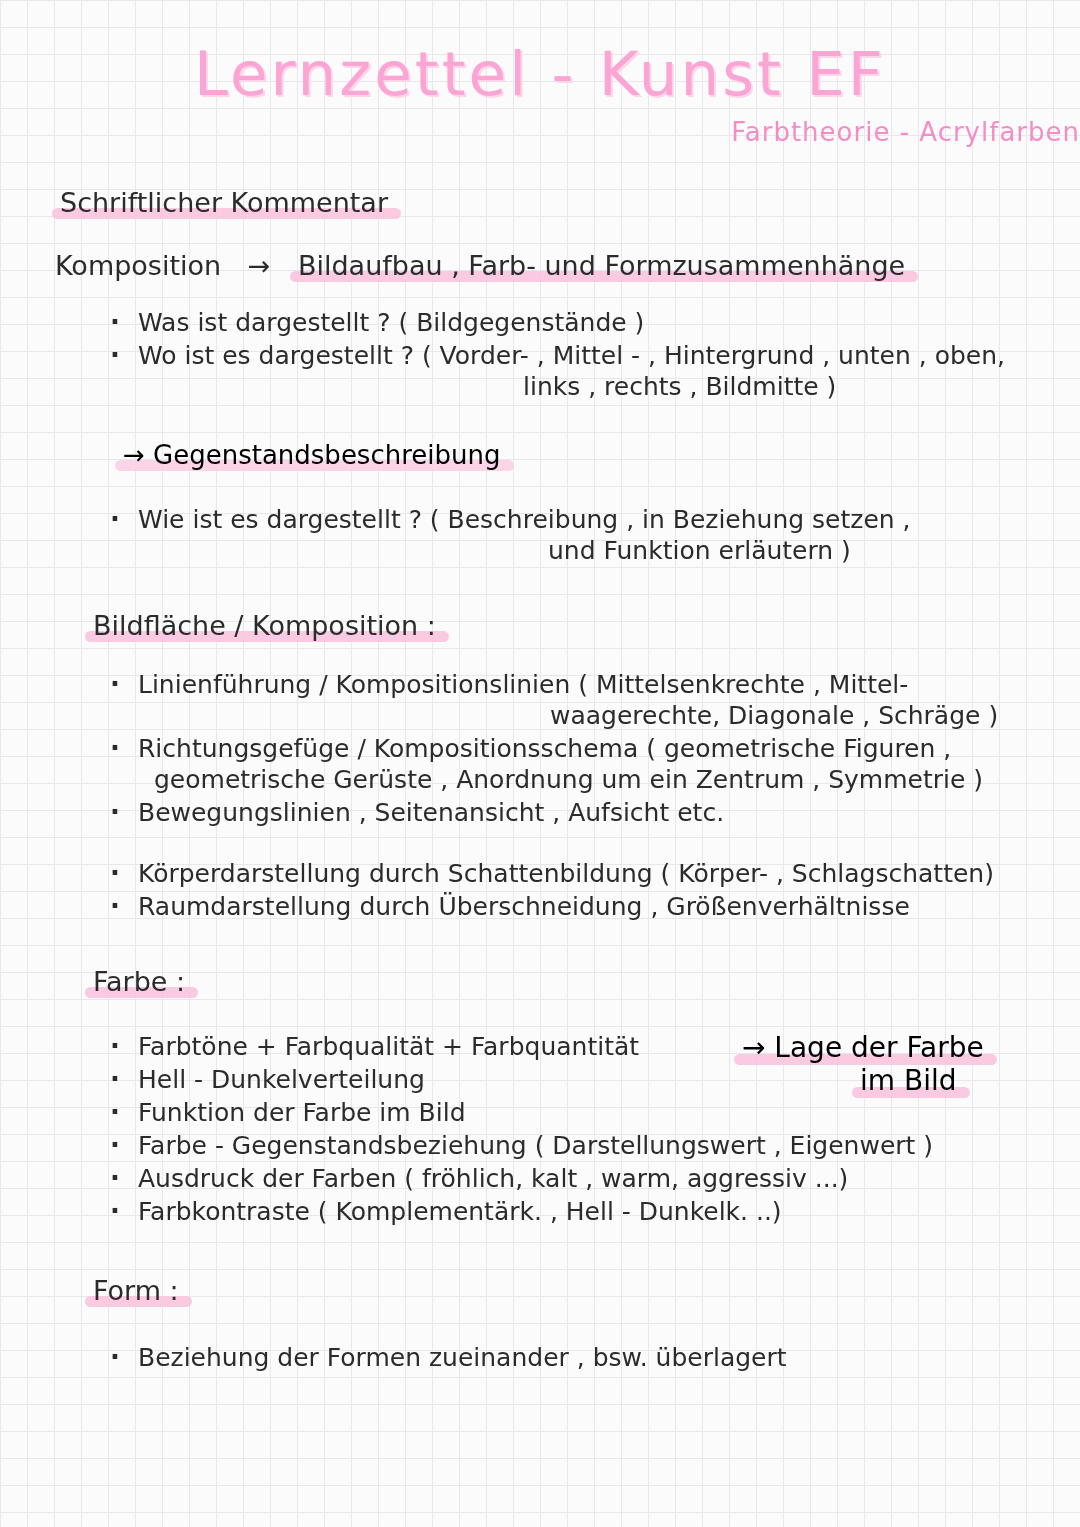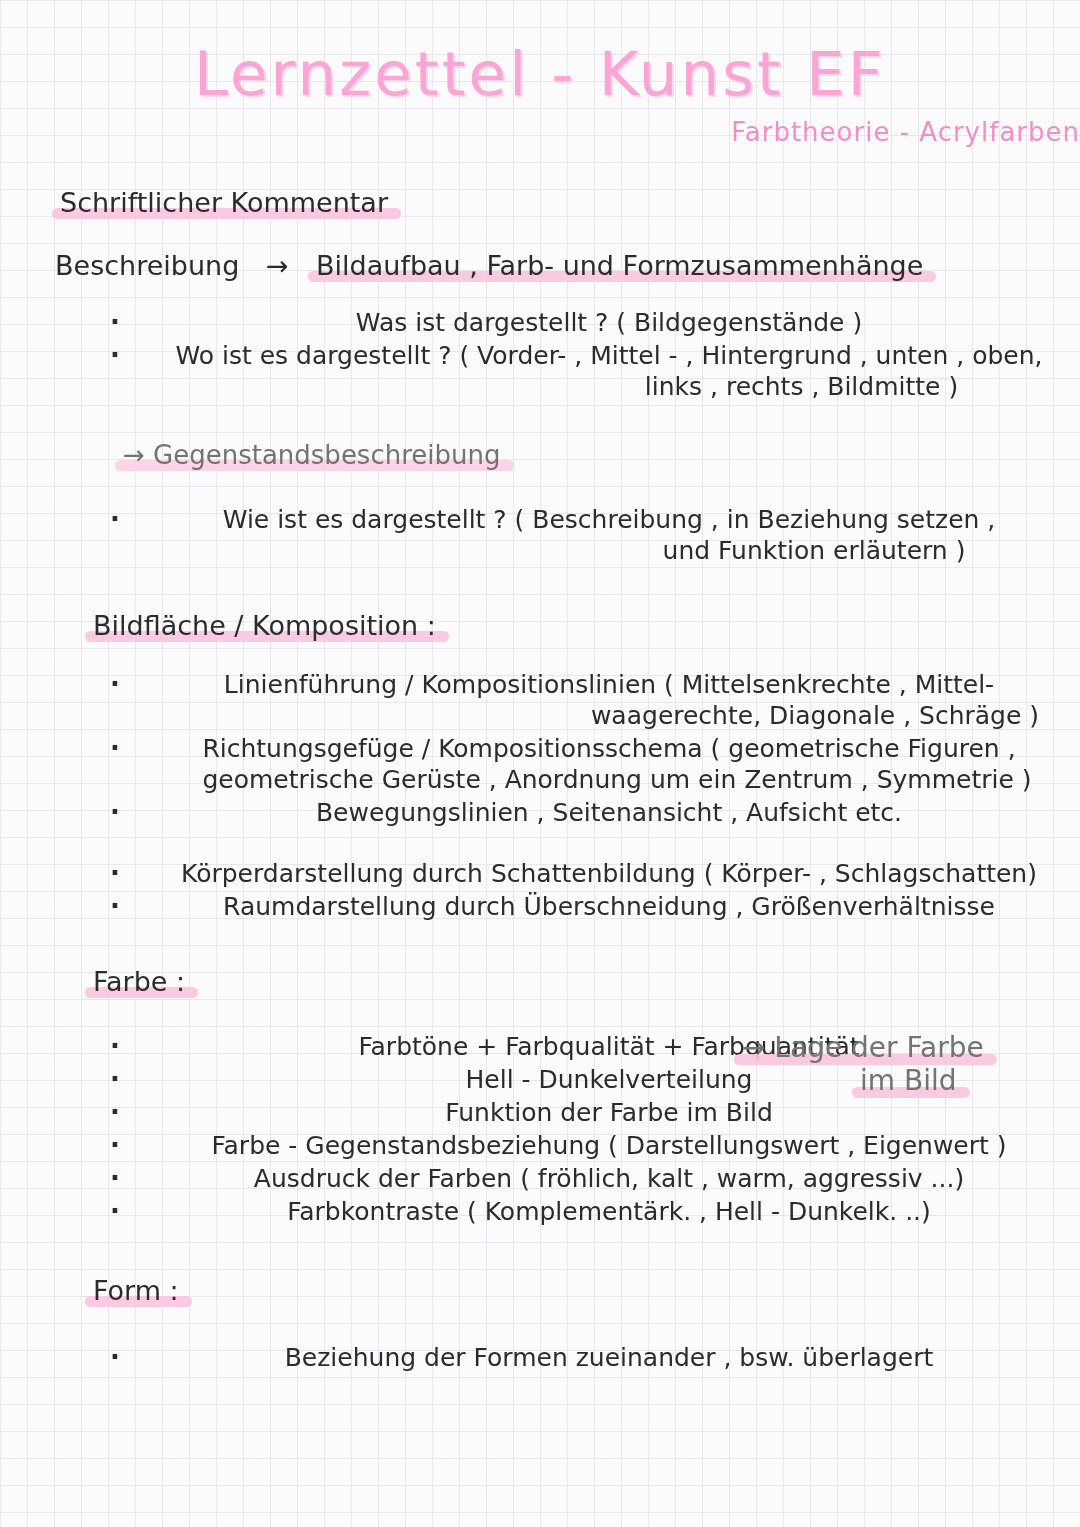--- a/index.html
+++ b/index.html
@@ -31,48 +31,48 @@
     height:11px; background:#f9c4df; border-radius:7px; z-index:-1; opacity:.9;
   }
 
   .h2 { margin:40px 0 0 55px; font-size:27px; }
   .h3 { margin:44px 0 0 88px; font-size:27px; }
 
   .kompo-line { margin:32px 0 0 55px; font-size:27px; }
   .kompo-line .arrow { color:#2b2b2b; margin:0 14px 0 18px; }
 
   .bullets { margin:26px 0 0 92px; font-size:25px; }
-  .bullet { display:flex; align-items:flex-start; margin-bottom:2px;text-align:center; }
+  .bullet { display:flex; align-items:flex-start; margin-bottom:2px; }
   .dot { flex:none; width:46px; text-align:center; color:#2b2b2b; }
   .dot::before { content:"·"; font-weight:bold; font-size:26px; }
   .bl { flex:1; }
   .line { line-height:31px; }
 
-  .pink { color:#737373; }
+  .pink { color:#000000; }
   .pink-note { margin:38px 0 0 118px; font-size:26px; }
   .pink-note .hl::after { background:#fbcfe5; }
 
   .farbe-bullets { position:relative; }
   .farbe-note { position:absolute; left:645px; top:0; font-size:28px; line-height:33px; }
   .farbe-note .l2 { margin-left:118px; }
 </style>
 </head>
 <body>
 
 <div class="page">
 
   <h1 class="title">Lernzettel - Kunst EF</h1>
   <div class="subtitle">Farbtheorie - Acrylfarben</div>
 
   <div class="h2">
     <span class="hl">Schriftlicher Kommentar</span>
   </div>
 
   <div class="kompo-line">
-    <span>Beschreibung</span>
+    <span>Komposition</span>
     <span class="arrow">→</span>
     <span class="hl">Bildaufbau , Farb- und Formzusammenhänge</span>
   </div>
 
   <div class="bullets">
     <div class="bullet">
       <span class="dot"></span>
       <div class="bl">
         <div class="line">Was ist dargestellt ?  ( Bildgegenstände )</div>
       </div>

